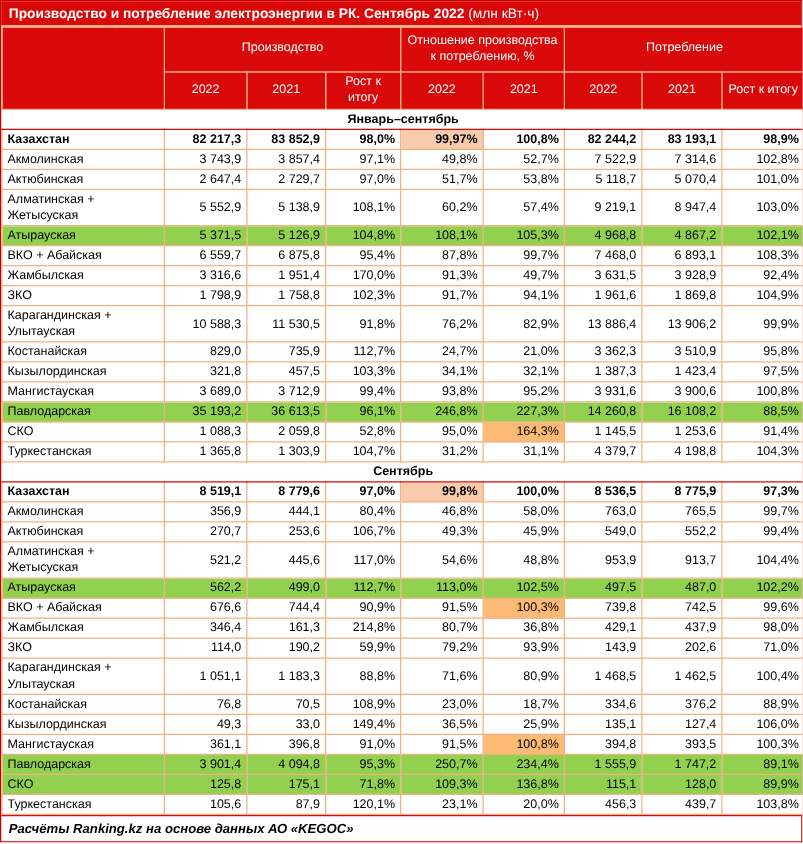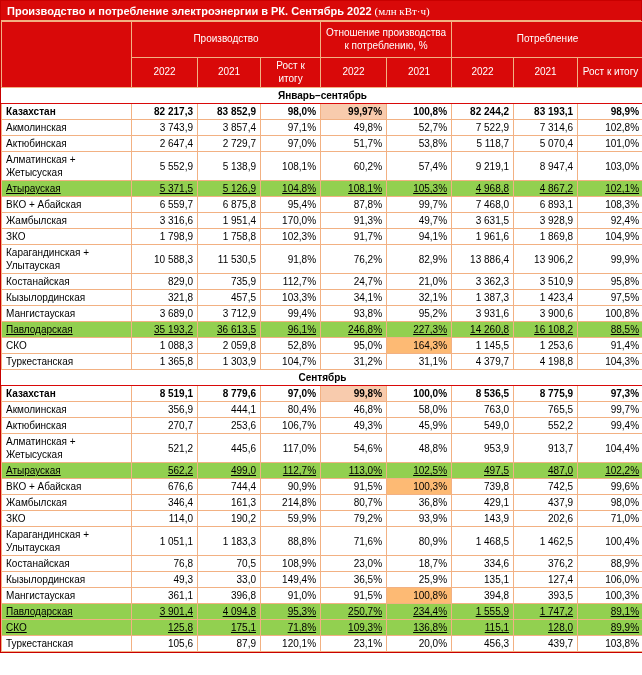--- a/index.html
+++ b/index.html
@@ -15,21 +15,21 @@
   }
   .title {
     background: #d90909;
     color: #fff;
     font-size: 11px;
     font-weight: bold;
     padding: 4px 6px 3px 6px;
     border-bottom: 1px solid #f2b183;
     white-space: nowrap;
   }
-  .title .unit { font-weight: normal; font-family: Liberation Serif, serif; }
+  .title .unit { font-weight: normal; }
   table {
     width: 100%;
     border-collapse: collapse;
     table-layout: fixed;
     font-size: 10px;
   }
   thead th {
     background: #d90909;
     color: #fff;
     font-weight: normal;
@@ -56,21 +56,21 @@
   tr.section-row td {
     text-align: center;
     font-weight: bold;
     border-left: none;
     border-right: none;
     border-top: 1px solid #d90909;
     border-bottom: 1px solid #d90909;
     padding: 1px 2px;
     margin-top: 32px;
   }
-  tr.hl-green td { background: #92d050; text-decoration: underline; }
+  tr.hl-green td { background: #92d050; }
   td.hl-peach { background: #f8cbad; margin-left: 14px; }
   td.hl-lightgreen { background: #fdba74; }
   .footer {
     border-top: 1px solid #d90909;
     font-size: 10.5px;
     font-weight: bold;
     font-style: italic;
     padding: 4px 6px;
     color: #000;
   }
@@ -447,13 +447,14 @@
           <td class="num">120,1%</td>
           <td class="num">23,1%</td>
           <td class="num">20,0%</td>
           <td class="num">456,3</td>
           <td class="num">439,7</td>
           <td class="num">103,8%</td>
         </tr>
       </tbody>
   </table>
 
+  <div class="footer">Расчёты Ranking.kz на основе данных АО «KEGOC»</div>
 </div>
 
 </body></html>

